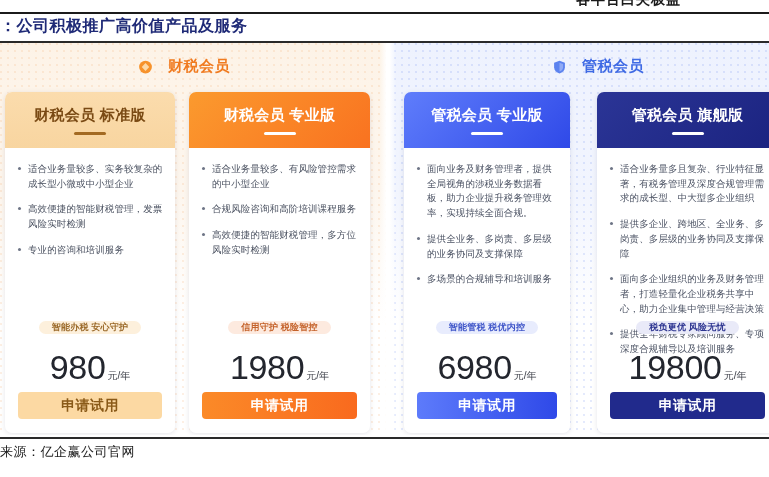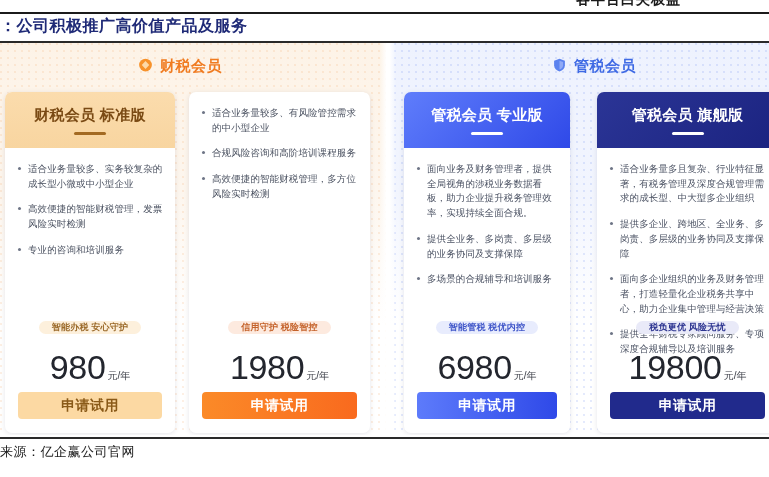--- a/index.html
+++ b/index.html
@@ -55,21 +55,21 @@
       radial-gradient(circle at 1px 1px, rgba(96,130,240,.17) 1px, transparent 1.3px) 0 0/7px 7px,
       linear-gradient(180deg,#eef2fe 0%,#f2f5fe 38%,#ffffff 72%);
   }
   .bg-seam{
     position:absolute;left:380px;top:0;width:16px;height:392px;
     background:linear-gradient(90deg,rgba(255,255,255,0) 0%,#ffffff 40%,#ffffff 60%,rgba(255,255,255,0) 100%);
   }
 
   
   .group-cap{
-    position:absolute;top:14px;display:flex;gap:7px;
+    position:absolute;top:14px;display:flex;align-items:center;gap:15px;
     font-size:15px;font-weight:bold;letter-spacing:.5px;
   }
   .group-cap.left{left:138px;color:#f07b20;}
   .group-cap.right{left:552px;color:#3f6ae4;}
   .cap-icon{width:15px;height:16px;display:block;}
 
   
   .card{
     position:absolute;top:49px;
     border-radius:7px;
@@ -211,20 +211,24 @@
       <div class="badge">智能办税 安心守护</div>
       <div class="price">
         <span class="num">980</span>
         <span class="unit">元/年</span>
       </div>
       <button class="cta">申请试用</button>
     </div>
   </div>
 
   <div class="card c2">
+    <div class="card-head">
+      <div class="ttl">财税会员 专业版</div>
+      <div class="ul"></div>
+    </div>
     <ul class="feat">
       <li>适合业务量较多、有风险管控需求的中小型企业</li>
       <li>合规风险咨询和高阶培训课程服务</li>
       <li>高效便捷的智能财税管理，多方位风险实时检测</li>
     </ul>
     <div class="card-foot">
       <div class="badge">信用守护 税险智控</div>
       <div class="price">
         <span class="num">1980</span>
         <span class="unit">元/年</span>

